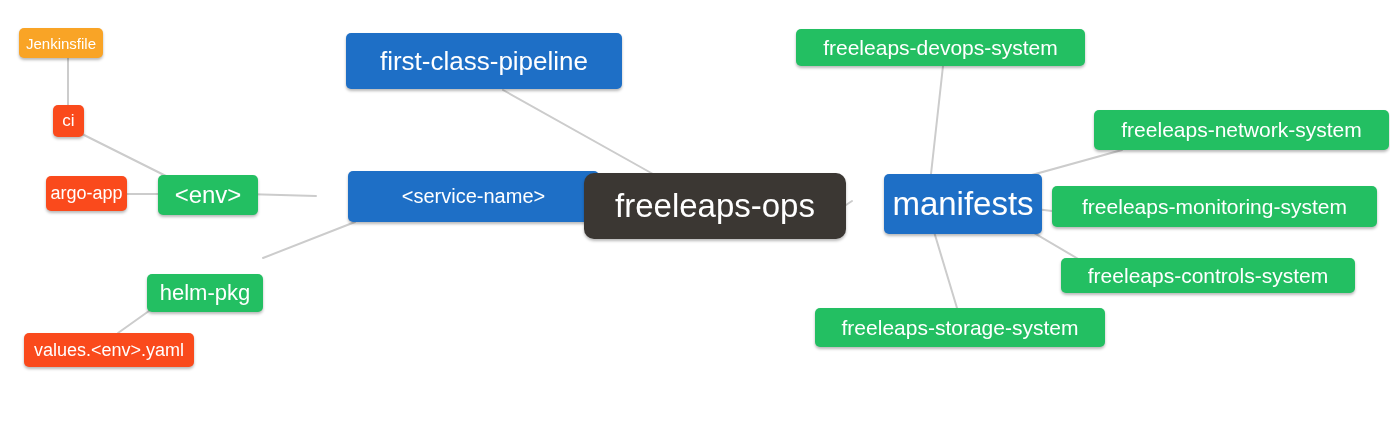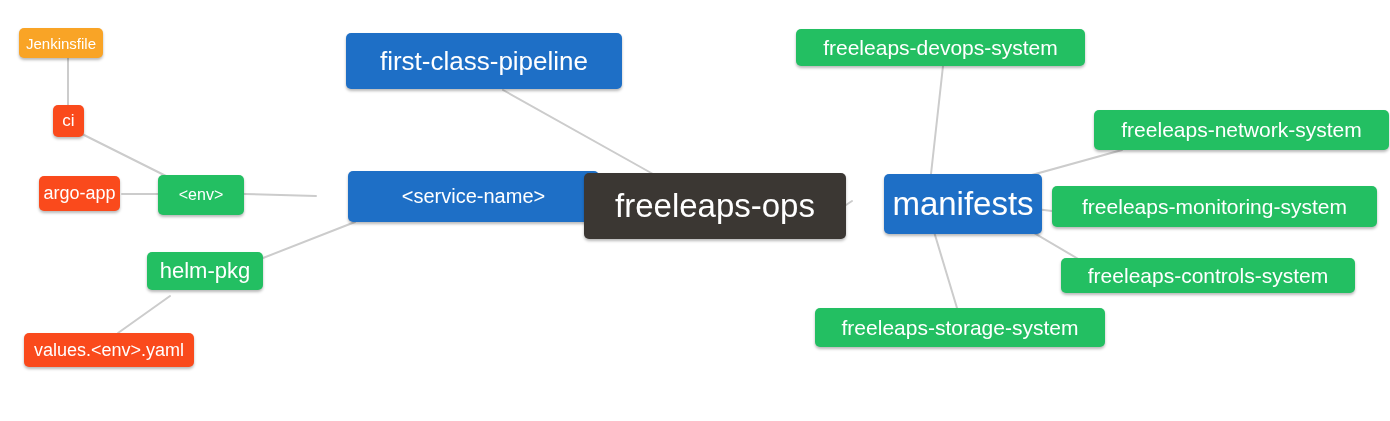--- a/index.html
+++ b/index.html
@@ -34,21 +34,21 @@
     display: flex;
     align-items: center;
     justify-content: center;
     border-radius: 5px;
     color: var(--text, #ffffff);
     box-shadow: 0 2px 3px rgba(0,0,0,0.28);
     white-space: nowrap;
     cursor: pointer;
     box-sizing: border-box;
   }
-  .c-root      { background: var(--root_bg, #3B3733); }
+  .c-root      { background: var(--root_bg, #3B3733); border-radius: 10px; }
   .c-primary   { background: var(--primary_bg, #1E6FC6); margin-left: 32px; }
   .c-secondary { background: var(--secondary_bg, #23BF62); text-align: right; }
   .c-leaf      { background: var(--leaf_bg, #FA4A1C); }
   .c-file      { background: var(--file_bg, #F9A426); }
   .label { display: inline-block; }
 </style>
 </head>
 <body>
 
 <div class="canvas">
@@ -71,29 +71,29 @@
   </svg>
 
   <div class="node c-file" style="left:19px; top:28px; width:84px; height:30px; font-size:15px;">
     <span class="label">Jenkinsfile</span>
   </div>
 
   <div class="node c-leaf" style="left:53px; top:105px; width:31px; height:32px; font-size:17px;">
     <span class="label">ci</span>
   </div>
 
-  <div class="node c-leaf" style="left:39px; top:176px; width:81px; height:35px; font-size:18px;">
+  <div class="node c-leaf" style="left:46px; top:176px; width:81px; height:35px; font-size:18px;">
     <span class="label">argo-app</span>
   </div>
 
-  <div class="node c-secondary" style="left:158px; top:175px; width:86px; height:40px; font-size:16px;">
+  <div class="node c-secondary" style="left:158px; top:175px; width:100px; height:40px; font-size:24px;">
     <span class="label">&lt;env&gt;</span>
   </div>
 
-  <div class="node c-secondary" style="left:147px; top:252px; width:116px; height:38px; font-size:22px;">
+  <div class="node c-secondary" style="left:147px; top:274px; width:116px; height:38px; font-size:22px;">
     <span class="label">helm-pkg</span>
   </div>
 
   <div class="node c-leaf" style="left:24px; top:333px; width:170px; height:34px; font-size:18px;">
     <span class="label">values.&lt;env&gt;.yaml</span>
   </div>
 
   <div class="node c-primary" style="left:314px; top:33px; width:276px; height:56px; font-size:26px;">
     <span class="label">first-class-pipeline</span>
   </div>

